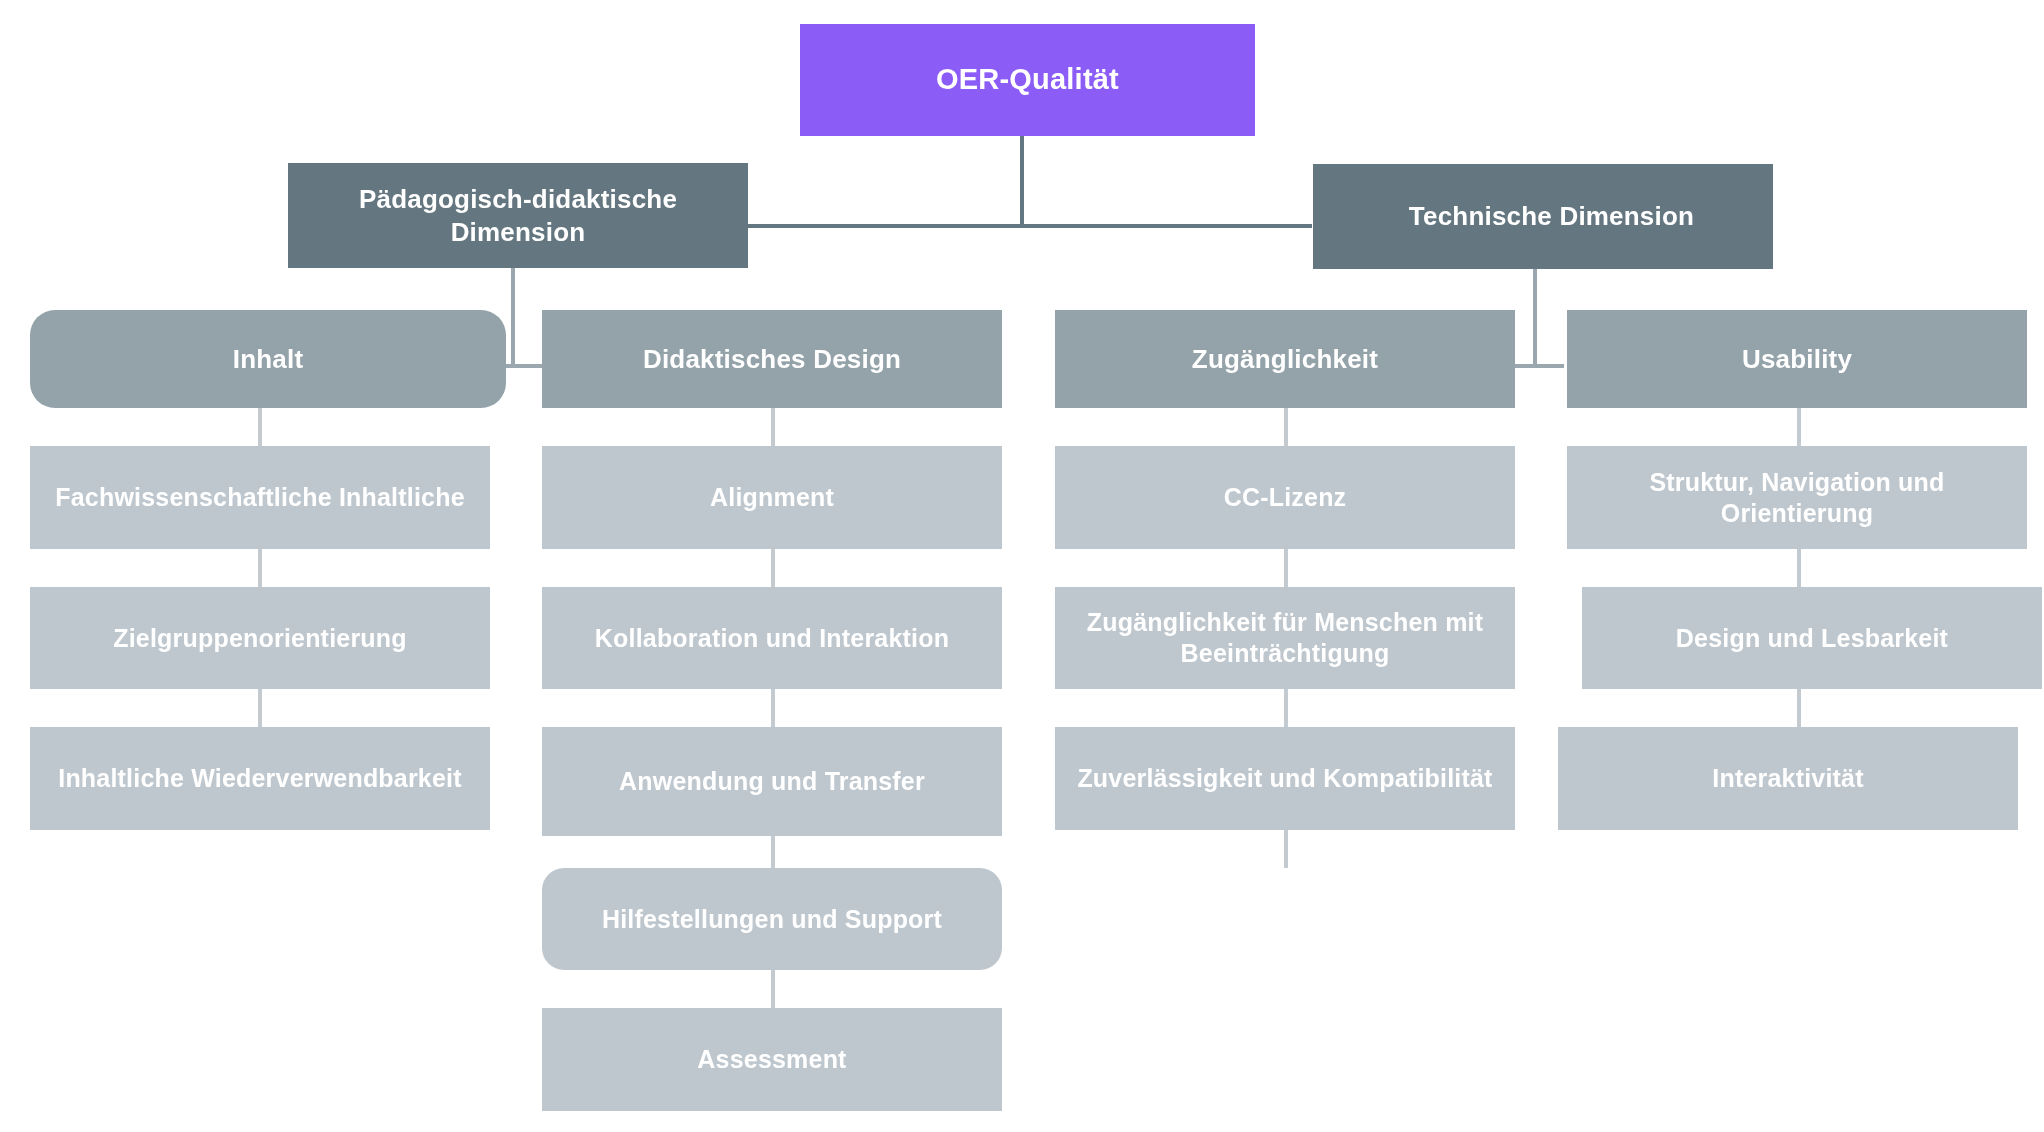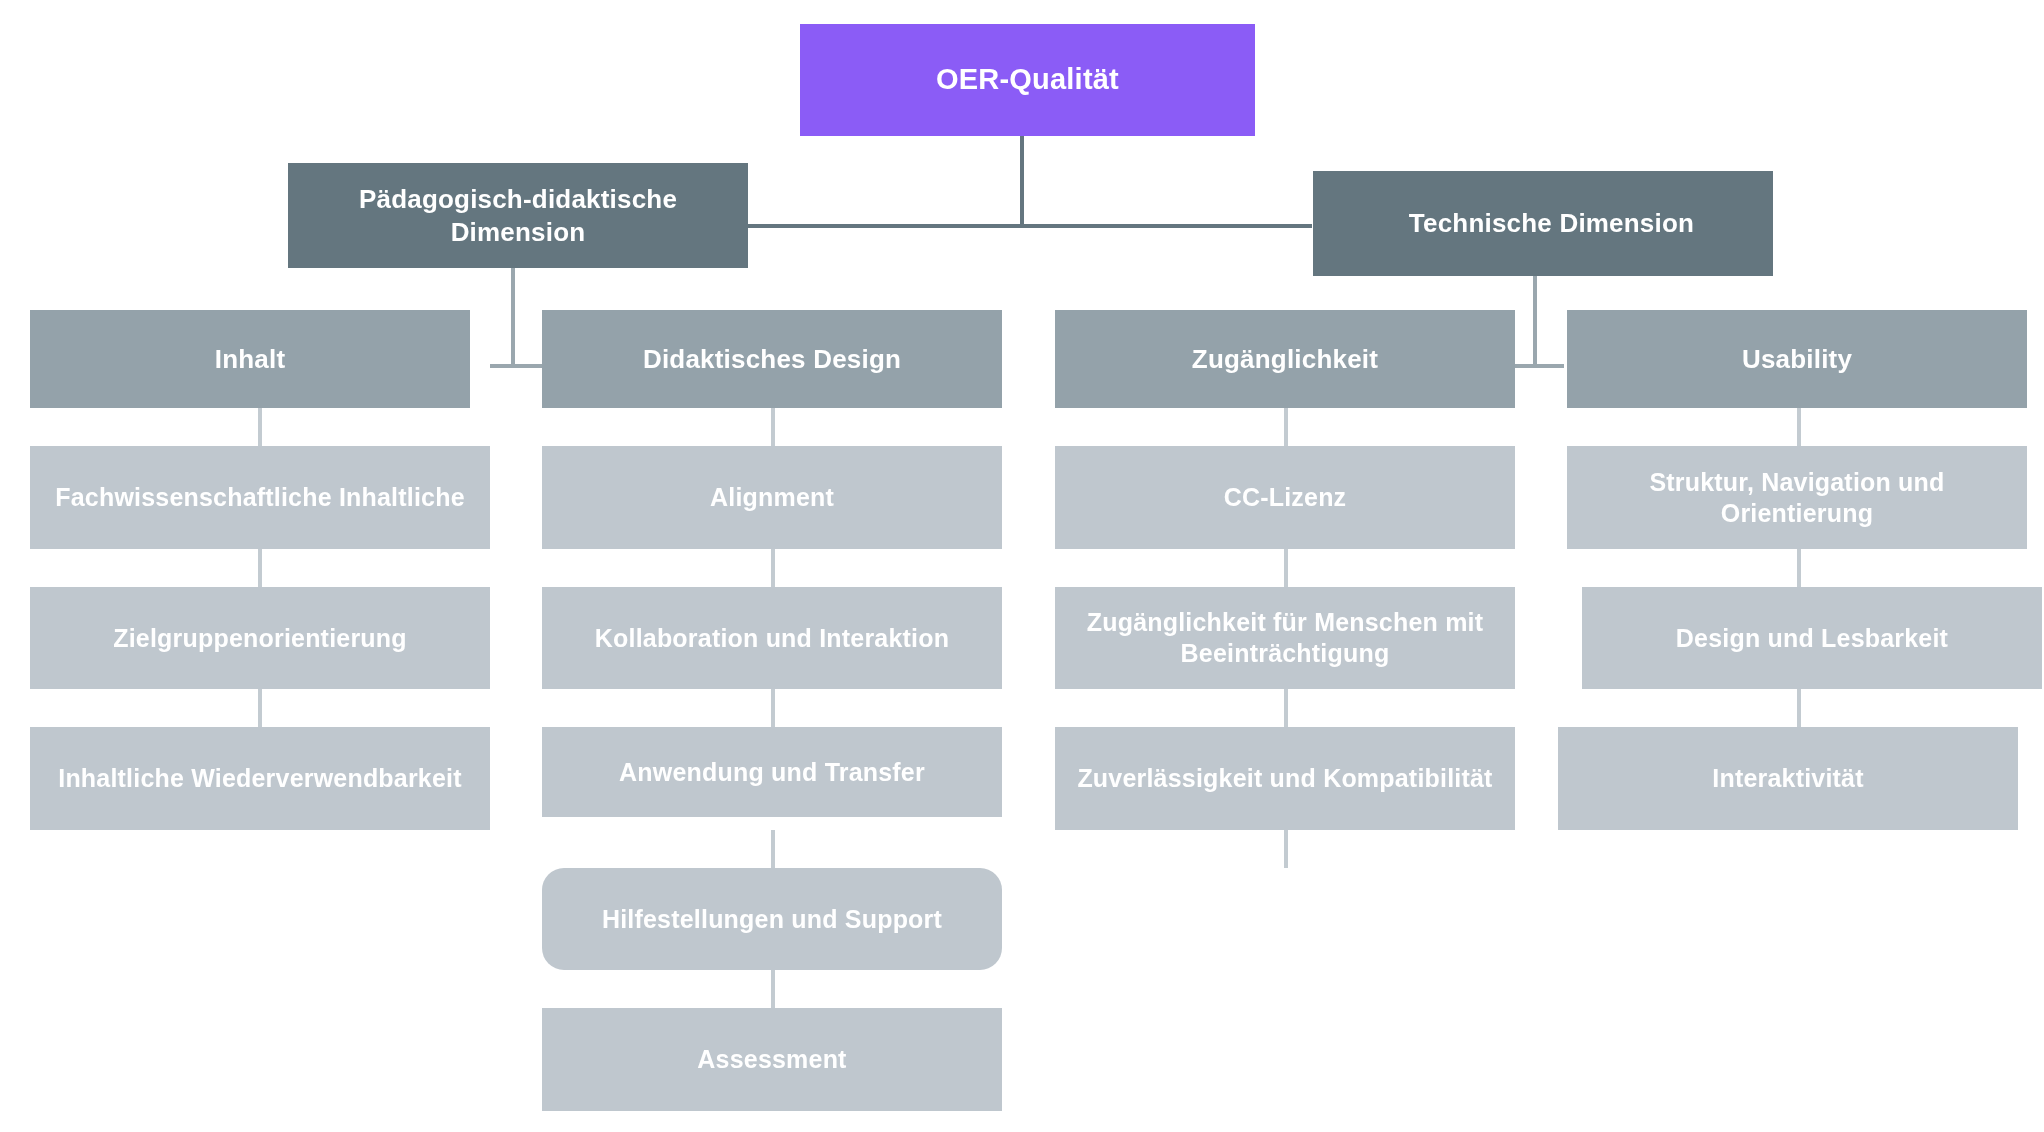--- a/index.html
+++ b/index.html
@@ -67,37 +67,37 @@
   <div class="conn v light" style="left:1284px; top:830px; height:38px;"></div>
 
   <div class="conn v light" style="left:1797px; top:408px; height:38px;"></div>
   <div class="conn v light" style="left:1797px; top:549px; height:38px;"></div>
   <div class="conn v light" style="left:1797px; top:689px; height:38px;"></div>
 
   <div class="node lvl-root" style="left:800px; top:24px; width:455px; height:112px;">OER-Qualität</div>
 
   <div class="node lvl-dim" style="left:288px; top:163px; width:460px; height:105px;">Pädagogisch-didaktische Dimension</div>
 
-  <div class="node lvl-dim" style="left:1313px; top:171px; width:460px; height:105px;padding-left:27px;">Technische Dimension</div>
+  <div class="node lvl-dim" style="left:1313px; top:164px; width:460px; height:105px;padding-left:27px;">Technische Dimension</div>
 
-  <div class="node lvl-cat" style="left:30px; top:310px; width:440px; height:98px;">Inhalt</div>
+  <div class="node lvl-cat" style="left:30px; top:310px; width:476px; height:98px;border-radius:25px;">Inhalt</div>
 
   <div class="node lvl-cat" style="left:542px; top:310px; width:460px; height:98px;">Didaktisches Design</div>
 
   <div class="node lvl-cat" style="left:1055px; top:310px; width:460px; height:98px;">Zugänglichkeit</div>
 
   <div class="node lvl-cat" style="left:1567px; top:310px; width:460px; height:98px;">Usability</div>
 
   <div class="node lvl-leaf" style="left:30px; top:446px; width:460px; height:103px;">Fachwissenschaftliche Inhaltliche</div>
   <div class="node lvl-leaf" style="left:30px; top:587px; width:460px; height:102px;">Zielgruppenorientierung</div>
   <div class="node lvl-leaf" style="left:30px; top:727px; width:460px; height:103px;">Inhaltliche Wiederverwendbarkeit</div>
 
   <div class="node lvl-leaf" style="left:542px; top:446px; width:460px; height:103px;">Alignment</div>
   <div class="node lvl-leaf" style="left:542px; top:587px; width:460px; height:102px;">Kollaboration und Interaktion</div>
-  <div class="node lvl-leaf" style="left:542px; top:727px; width:460px; height:90px;">Anwendung und Transfer</div>
+  <div class="node lvl-leaf" style="left:542px; top:727px; width:460px; height:109px;">Anwendung und Transfer</div>
   <div class="node lvl-leaf" style="left:542px; top:868px; width:460px; height:102px;border-radius:22px;">Hilfestellungen und Support</div>
   <div class="node lvl-leaf" style="left:542px; top:1008px; width:460px; height:103px;">Assessment</div>
 
   <div class="node lvl-leaf" style="left:1055px; top:446px; width:460px; height:103px;">CC-Lizenz</div>
   <div class="node lvl-leaf" style="left:1055px; top:587px; width:460px; height:102px;">Zugänglichkeit für Menschen mit Beeinträchtigung</div>
   <div class="node lvl-leaf" style="left:1055px; top:727px; width:460px; height:103px;">Zuverlässigkeit und Kompatibilität</div>
 
   <div class="node lvl-leaf" style="left:1567px; top:446px; width:460px; height:103px;">Struktur, Navigation und Orientierung</div>
   <div class="node lvl-leaf" style="left:1567px; top:587px; width:460px; height:102px;margin-left:15px;">Design und Lesbarkeit</div>
   <div class="node lvl-leaf" style="left:1558px; top:727px; width:460px; height:103px;">Interaktivität</div>

